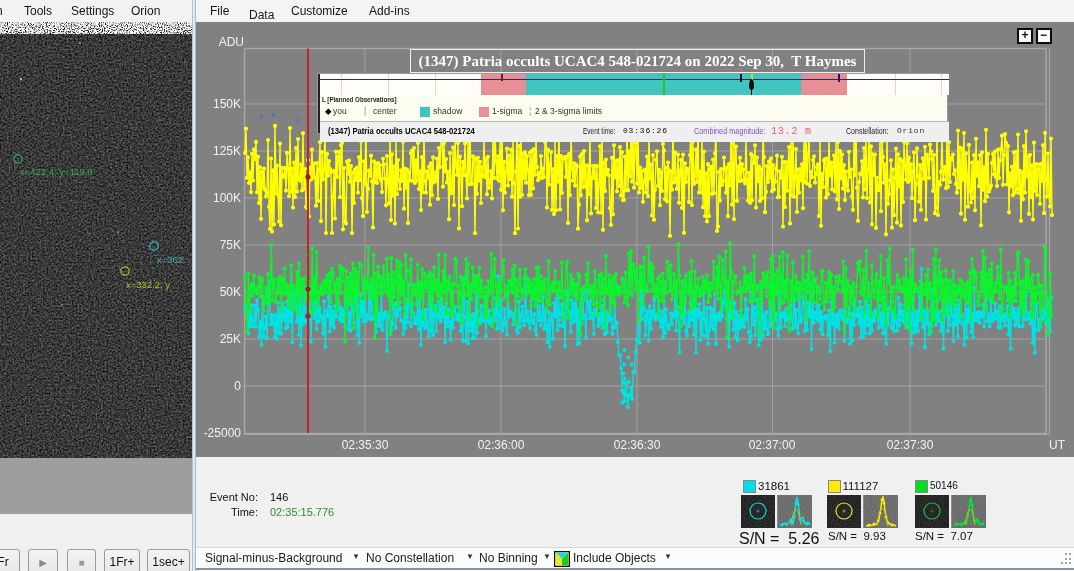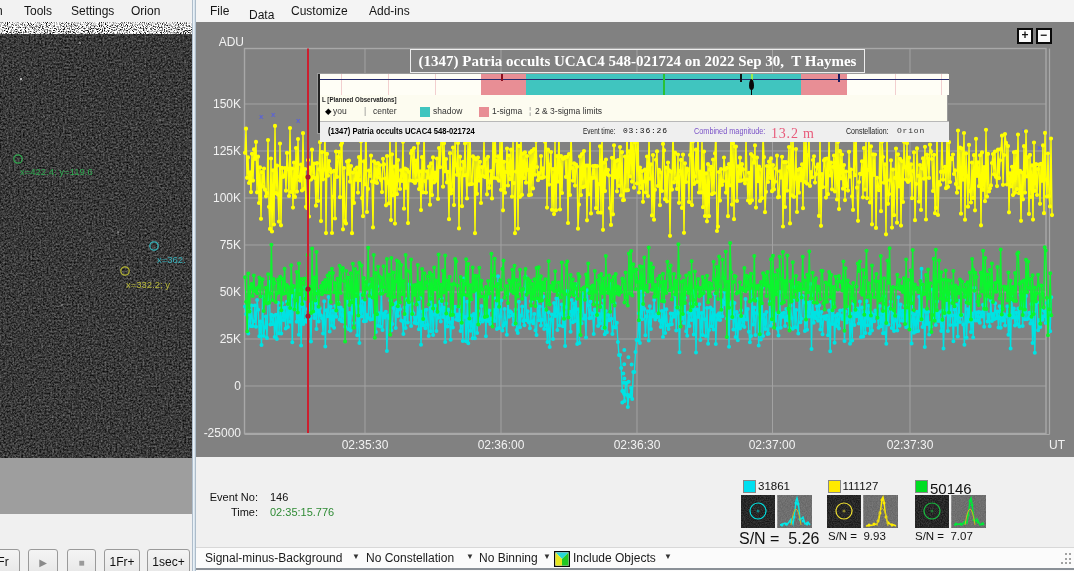--- a/index.html
+++ b/index.html
@@ -161,39 +161,39 @@
   <div class="abs" style="left:159px;top:2.5px;width:10px;height:10px;background:#e88e95"></div>
   <span class="abs" style="left:172px;top:2px">1-sigma</span>
   <span class="abs" style="left:209px;top:2px;color:#888">¦</span>
   <span class="abs" style="left:215px;top:2px">2 &amp; 3-sigma limits</span>
  </div>
  <div class="abs" style="left:0;top:47px;width:629px;height:21px;background:#efefef;border-top:1px solid #b8b8b8">
   <span class="abs" style="left:8px;top:2.5px;font-size:9.5px;font-weight:bold;color:#000;transform:scaleX(.81);transform-origin:0 0;white-space:nowrap">(1347) Patria occults UCAC4 548-021724</span>
   <span class="abs" style="left:263px;top:3.5px;font-size:9px;color:#222;transform:scaleX(.72);transform-origin:0 0;white-space:nowrap">Event time:</span>
   <span class="abs" style="left:303px;top:4px;font-size:8px;font-family:'Liberation Mono',monospace;color:#111;letter-spacing:0.8px;white-space:nowrap">03:36:26</span>
   <span class="abs" style="left:374px;top:3.5px;font-size:9px;color:#7a52c8;transform:scaleX(.81);transform-origin:0 0;white-space:nowrap">Combined magnitude:</span>
-  <span class="abs" style="left:451px;top:4px;font-size:14px;font-family:Liberation Serif, serif;color:#e85a7a;letter-spacing:0.8px;white-space:nowrap">13.2 m</span>
+  <span class="abs" style="left:451px;top:4px;font-size:10px;font-family:Liberation Mono, monospace;color:#e85a7a;letter-spacing:0.8px;white-space:nowrap">13.2 m</span>
   <span class="abs" style="left:526px;top:3.5px;font-size:9px;color:#222;transform:scaleX(.78);transform-origin:0 0;white-space:nowrap">Constellation:</span>
   <span class="abs" style="left:577px;top:4px;font-size:8px;font-family:'Liberation Mono',monospace;color:#333;letter-spacing:0.8px;white-space:nowrap">Orion</span>
  </div>
 </div>
 
 <div class="abs" style="left:198px;top:491px;width:60px;font-size:11px;color:#111;text-align:right">Event No:</div>
 <div class="abs" style="left:270px;top:491px;font-size:11px;color:#111">146</div>
 <div class="abs" style="left:198px;top:506px;width:60px;font-size:11px;color:#111;text-align:right">Time:</div>
 <div class="abs" style="left:270px;top:506px;font-size:11px;color:#2f8b35">02:35:15.776</div>
 
 <div class="abs" style="left:743px;top:480px;width:13px;height:13px;background:#00dff0;border:1px solid #888"></div>
 <div class="abs" style="left:758px;top:480px;font-size:11.5px;color:#111">31861</div>
 
 <div class="abs" style="left:827.5px;top:480px;width:13px;height:13px;background:#ffea00;border:1px solid #888"></div>
 <div class="abs" style="left:842.5px;top:480px;font-size:11.5px;color:#111">111127</div>
 
 <div class="abs" style="left:915px;top:480px;width:13px;height:13px;background:#00dd22;border:1px solid #888"></div>
-<div class="abs" style="left:930px;top:480px;font-size:15px;color:#111">50146</div>
+<div class="abs" style="left:930px;top:480px;font-size:10px;color:#111">50146</div>
 
 <svg class="abs" style="left:741px;top:495px" width="71" height="33" viewBox="0 0 71 33">
  <defs>
   <filter id="tnA21" x="0" y="0" width="100%" height="100%" color-interpolation-filters="sRGB">
    <feTurbulence type="fractalNoise" baseFrequency="0.9" numOctaves="2" seed="21" stitchTiles="stitch"></feTurbulence>
    <feColorMatrix type="matrix" values="0.38 0 0 0 -0.02  0.38 0 0 0 -0.02  0.38 0 0 0 -0.02  0 0 0 0 1"></feColorMatrix>
   </filter>
   <filter id="tnB22" x="0" y="0" width="100%" height="100%" color-interpolation-filters="sRGB">
    <feTurbulence type="fractalNoise" baseFrequency="0.8" numOctaves="2" seed="22" stitchTiles="stitch"></feTurbulence>
    <feColorMatrix type="matrix" values="0.26 0 0 0 0.31  0.26 0 0 0 0.31  0.26 0 0 0 0.31  0 0 0 0 1"></feColorMatrix>

